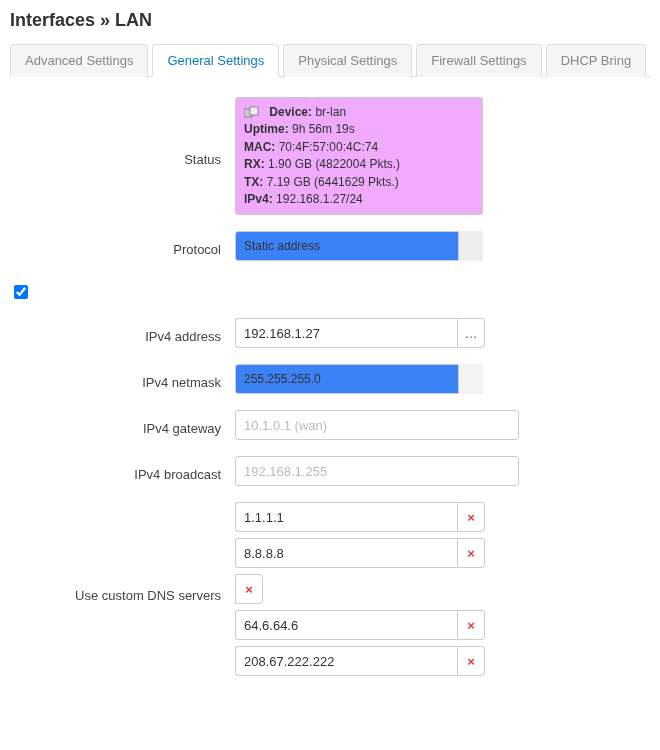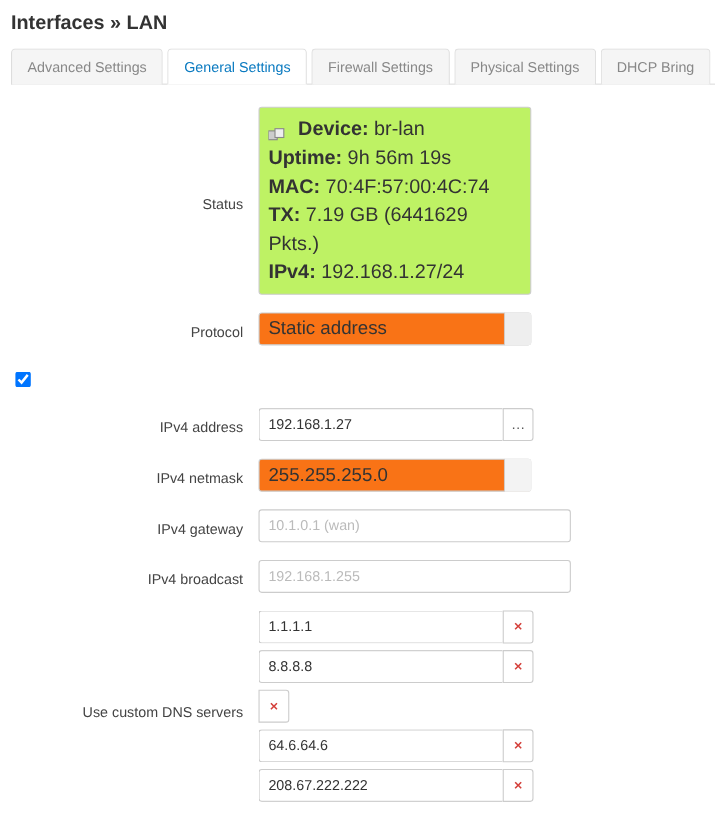--- a/index.html
+++ b/index.html
@@ -55,24 +55,24 @@
     font-size: 13px;
   }
   .form-control {
     flex: 1;
     max-width: 260px;
   }
   .status-box {
     border: 1px solid #ccc;
     border-radius: 3px;
     padding: 6px 8px;
-    background: #bef264;
+    background: #f0abfc;
     width: 248px;
     line-height: 1.45;
-    font-size: 18px;
+    font-size: 12px;
   }
   .status-box .icon {
     display:inline-block;
     width:18px; height:14px;
     margin-right:4px;
     vertical-align:middle;
   }
   .status-box b { font-weight:bold; }
   .input-text {
     width: 284px;
@@ -84,23 +84,23 @@
     color:#333;
     background:#fff;
   }
   .input-text::placeholder { color:#bbb; }
   .select {
     width: 248px;
     height: 30px;
     border: 1px solid #ccc;
     border-radius: 3px;
     padding: 0 28px 0 8px;
-    font-size: 17px;
+    font-size: 12px;
     color:#333;
-    background:#f97316;
+    background:#3b82f6;
     appearance:none;
     position:relative;
   }
   .select-wrap { position:relative; display:inline-block; }
   .select-wrap::after {
     content:"";
     position:absolute;
     right:0; top:0; bottom:0;
     width:24px;
     border-left:1px solid #ccc;
@@ -153,41 +153,42 @@
   }
 </style>
 </head>
 <body>
 
 <h2>Interfaces » LAN</h2>
 
 <div class="tabs">
   <div class="tab">Advanced Settings</div>
   <div class="tab active">General Settings</div>
+  <div class="tab">Physical Settings</div>
   <div class="tab">Firewall Settings</div>
-  <div class="tab">Physical Settings</div>
   <div class="tab">DHCP Bring</div>
 </div>
 
 <div class="form-row">
   <div class="form-label">Status</div>
   <div class="form-control">
     <div class="status-box">
       <div>
         <span class="icon">
           <svg width="18" height="14" viewBox="0 0 18 14">
               <rect x="0" y="3" width="8" height="8" fill="#ccc" stroke="#888"></rect>
               <rect x="6" y="1" width="8" height="8" fill="#eee" stroke="#888"></rect>
             </svg>
         </span>
         <b>Device:</b>
         <span>br-lan</span>
       </div>
       <div><b>Uptime:</b> <span>9h 56m 19s</span></div>
       <div><b>MAC:</b> <span>70:4F:57:00:4C:74</span></div>
+      <div><b>RX:</b> <span>1.90 GB (4822004 Pkts.)</span></div>
       <div><b>TX:</b> <span>7.19 GB (6441629 Pkts.)</span></div>
       <div><b>IPv4:</b> <span>192.168.1.27/24</span></div>
     </div>
   </div>
 </div>
 
 <div class="form-row">
   <div class="form-label">Protocol</div>
   <div class="form-control">
     <div class="select-wrap">

